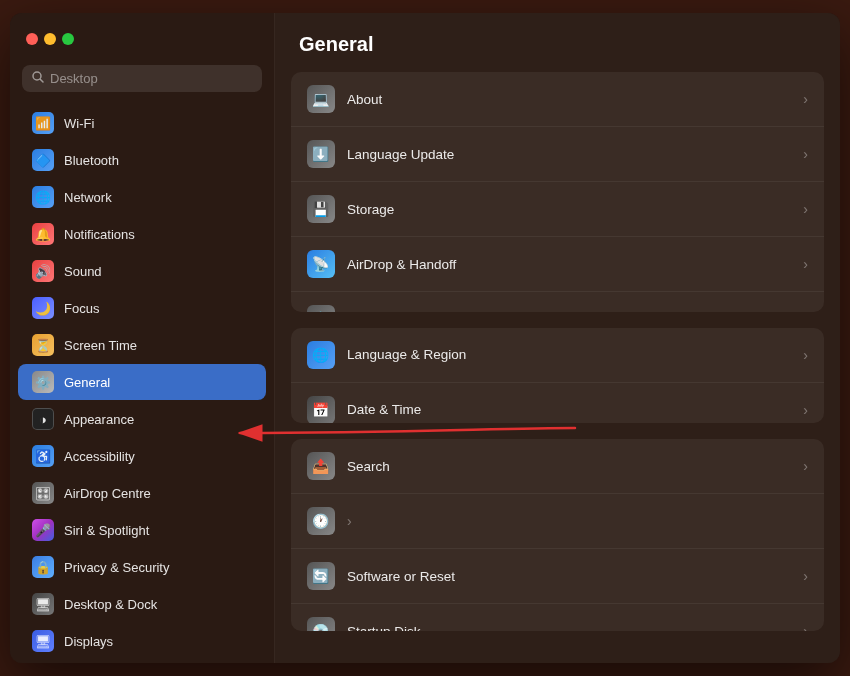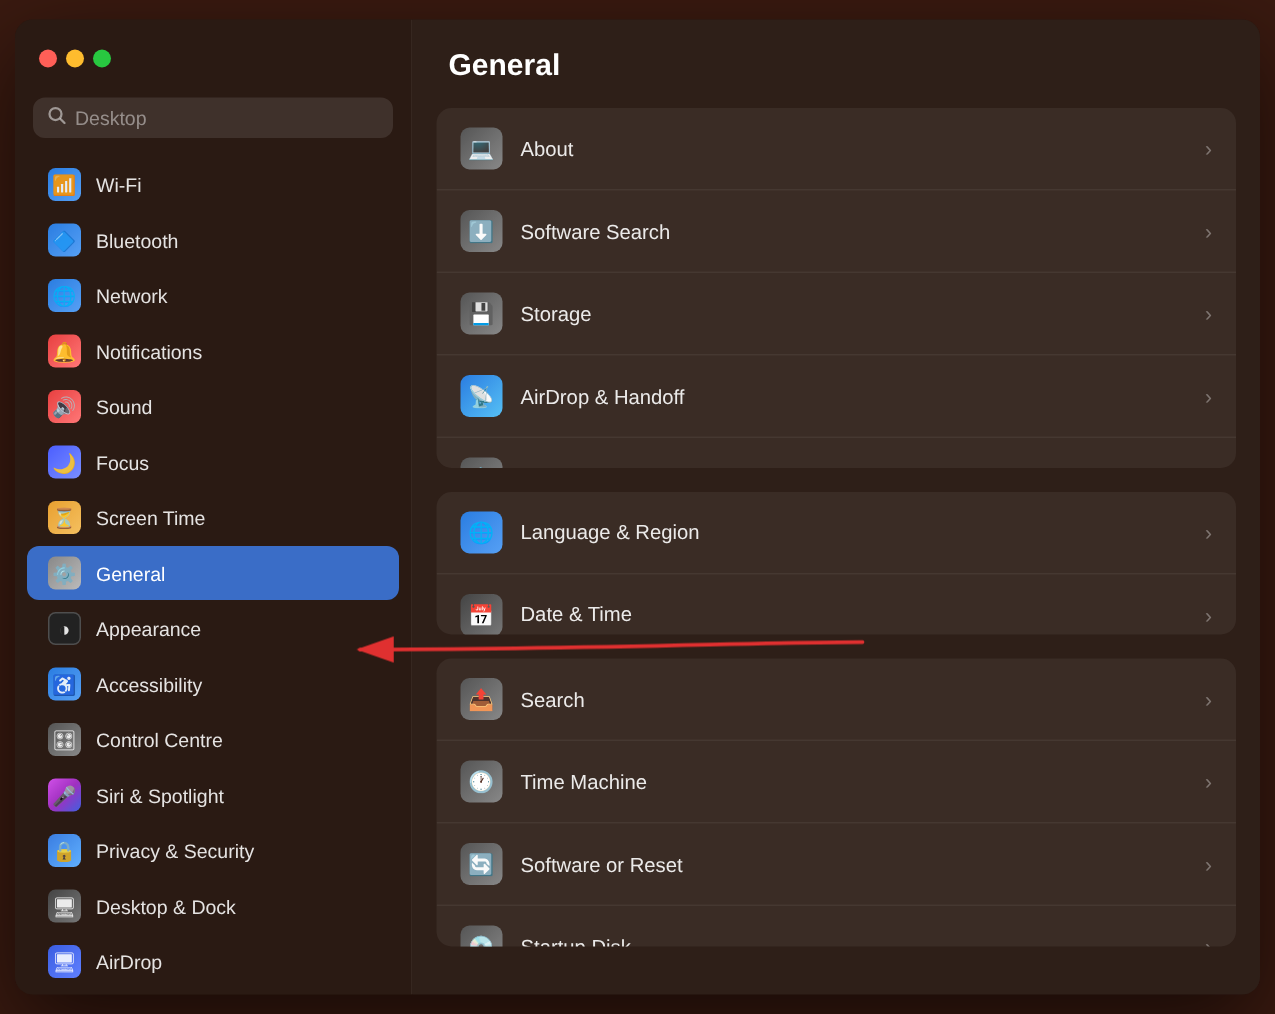--- a/index.html
+++ b/index.html
@@ -291,56 +291,56 @@
         <div class="sidebar-item" id="sidebar-appearance">
           <div class="sidebar-icon icon-appearance" style="font-size: 13px;">◑</div>
           <span>Appearance</span>
         </div>
         <div class="sidebar-item" id="sidebar-accessibility">
           <div class="sidebar-icon icon-accessibility" style="font-size: 13px;">♿</div>
           <span>Accessibility</span>
         </div>
         <div class="sidebar-item" id="sidebar-controlcentre">
           <div class="sidebar-icon icon-controlcentre" style="font-size: 13px;">🎛</div>
-          <span>Control Centre</span>
+          <span>AirDrop Centre</span>
         </div>
         <div class="sidebar-item" id="sidebar-siri">
           <div class="sidebar-icon icon-siri" style="font-size: 13px;">🎤</div>
           <span>Siri &amp; Spotlight</span>
         </div>
         <div class="sidebar-item" id="sidebar-privacy">
           <div class="sidebar-icon icon-privacy" style="font-size: 13px;">🔒</div>
           <span>Privacy &amp; Security</span>
         </div>
         <div class="sidebar-item" id="sidebar-desktop">
           <div class="sidebar-icon icon-desktop" style="font-size: 13px;">🖥</div>
           <span>Desktop &amp; Dock</span>
         </div>
         <div class="sidebar-item" id="sidebar-displays">
           <div class="sidebar-icon icon-displays" style="font-size: 13px;">🖥</div>
-          <span>AirDrop</span>
+          <span>Displays</span>
         </div>
       </div>
   </div>
 
   <div class="main-content">
     <div class="main-header">
       <h1 class="main-title">General</h1>
     </div>
 
     <div class="settings-list" id="settings-list">
     <div class="settings-group">
           <div class="settings-row" id="about-row">
             <div class="settings-row-icon si-about" style="font-size: 14px;">💻</div>
             <span class="settings-row-label">About</span>
             <span class="chevron">›</span>
           </div>
           <div class="settings-row" id="software-row">
             <div class="settings-row-icon si-software" style="font-size: 14px;">⬇️</div>
-            <span class="settings-row-label">Software Search</span>
+            <span class="settings-row-label">Language Update</span>
             <span class="chevron">›</span>
           </div>
           <div class="settings-row" id="storage-row">
             <div class="settings-row-icon si-storage" style="font-size: 14px;">💾</div>
             <span class="settings-row-label">Storage</span>
             <span class="chevron">›</span>
           </div>
           <div class="settings-row" id="airdrop-row">
             <div class="settings-row-icon si-airdrop" style="font-size: 14px;">📡</div>
             <span class="settings-row-label">AirDrop &amp; Handoff</span>
@@ -365,21 +365,20 @@
           </div>
         </div>
         <div class="settings-group">
           <div class="settings-row" id="sharing-row">
             <div class="settings-row-icon si-sharing" style="font-size: 14px;">📤</div>
             <span class="settings-row-label">Search</span>
             <span class="chevron">›</span>
           </div>
           <div class="settings-row" id="timemachine-row">
             <div class="settings-row-icon si-timemachine" style="font-size: 14px;">🕐</div>
-            <span class="settings-row-label">Time Machine</span>
             <span class="chevron">›</span>
           </div>
           <div class="settings-row" id="transfer-row">
             <div class="settings-row-icon si-transfer" style="font-size: 14px;">🔄</div>
             <span class="settings-row-label">Software or Reset</span>
             <span class="chevron">›</span>
           </div>
           <div class="settings-row" id="startup-row">
             <div class="settings-row-icon si-startup" style="font-size: 14px;">💿</div>
             <span class="settings-row-label">Startup Disk</span>

